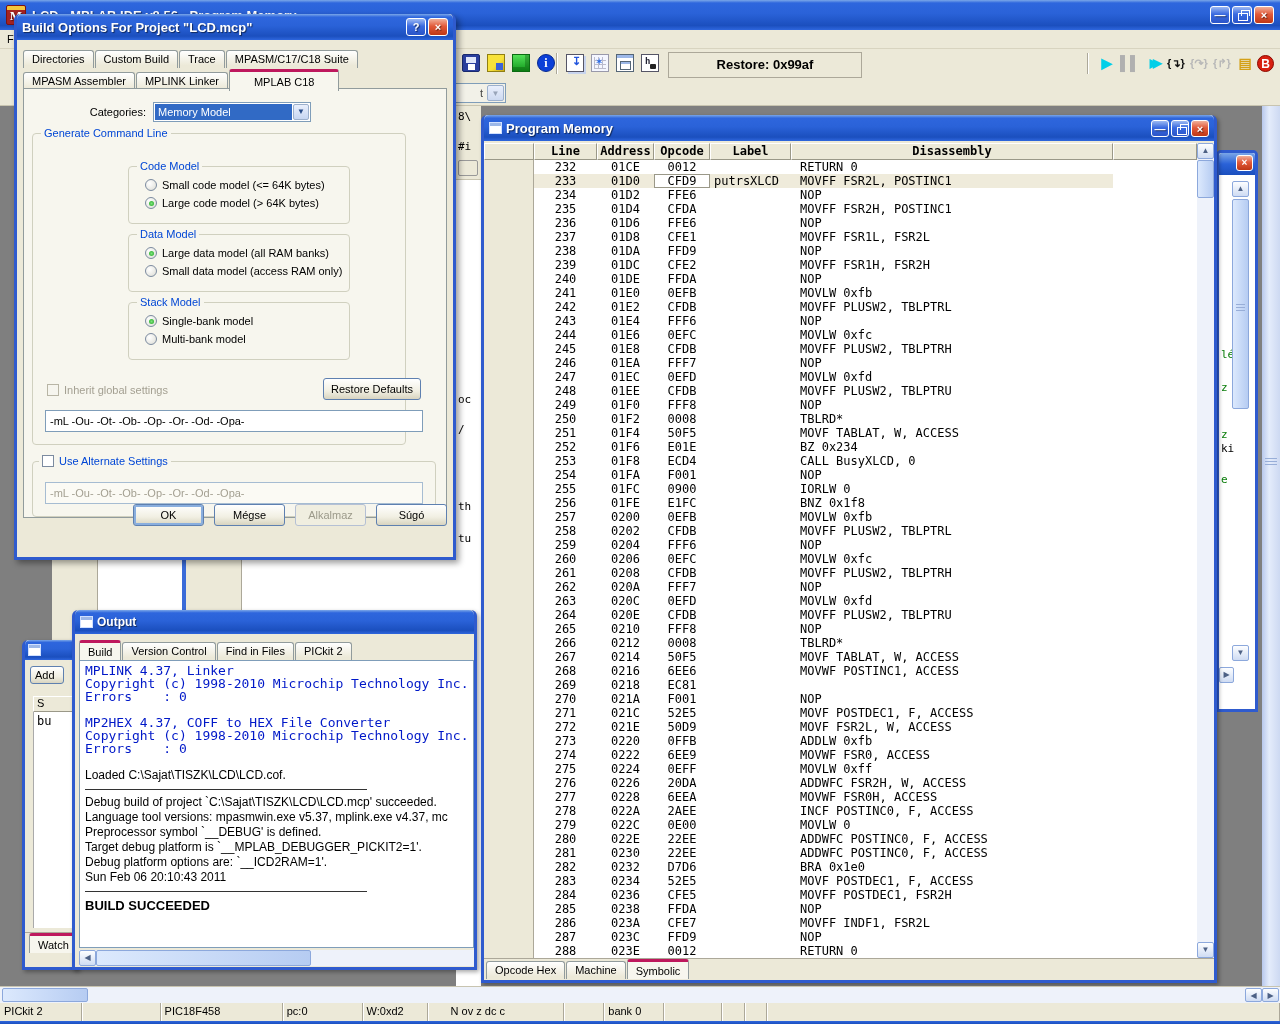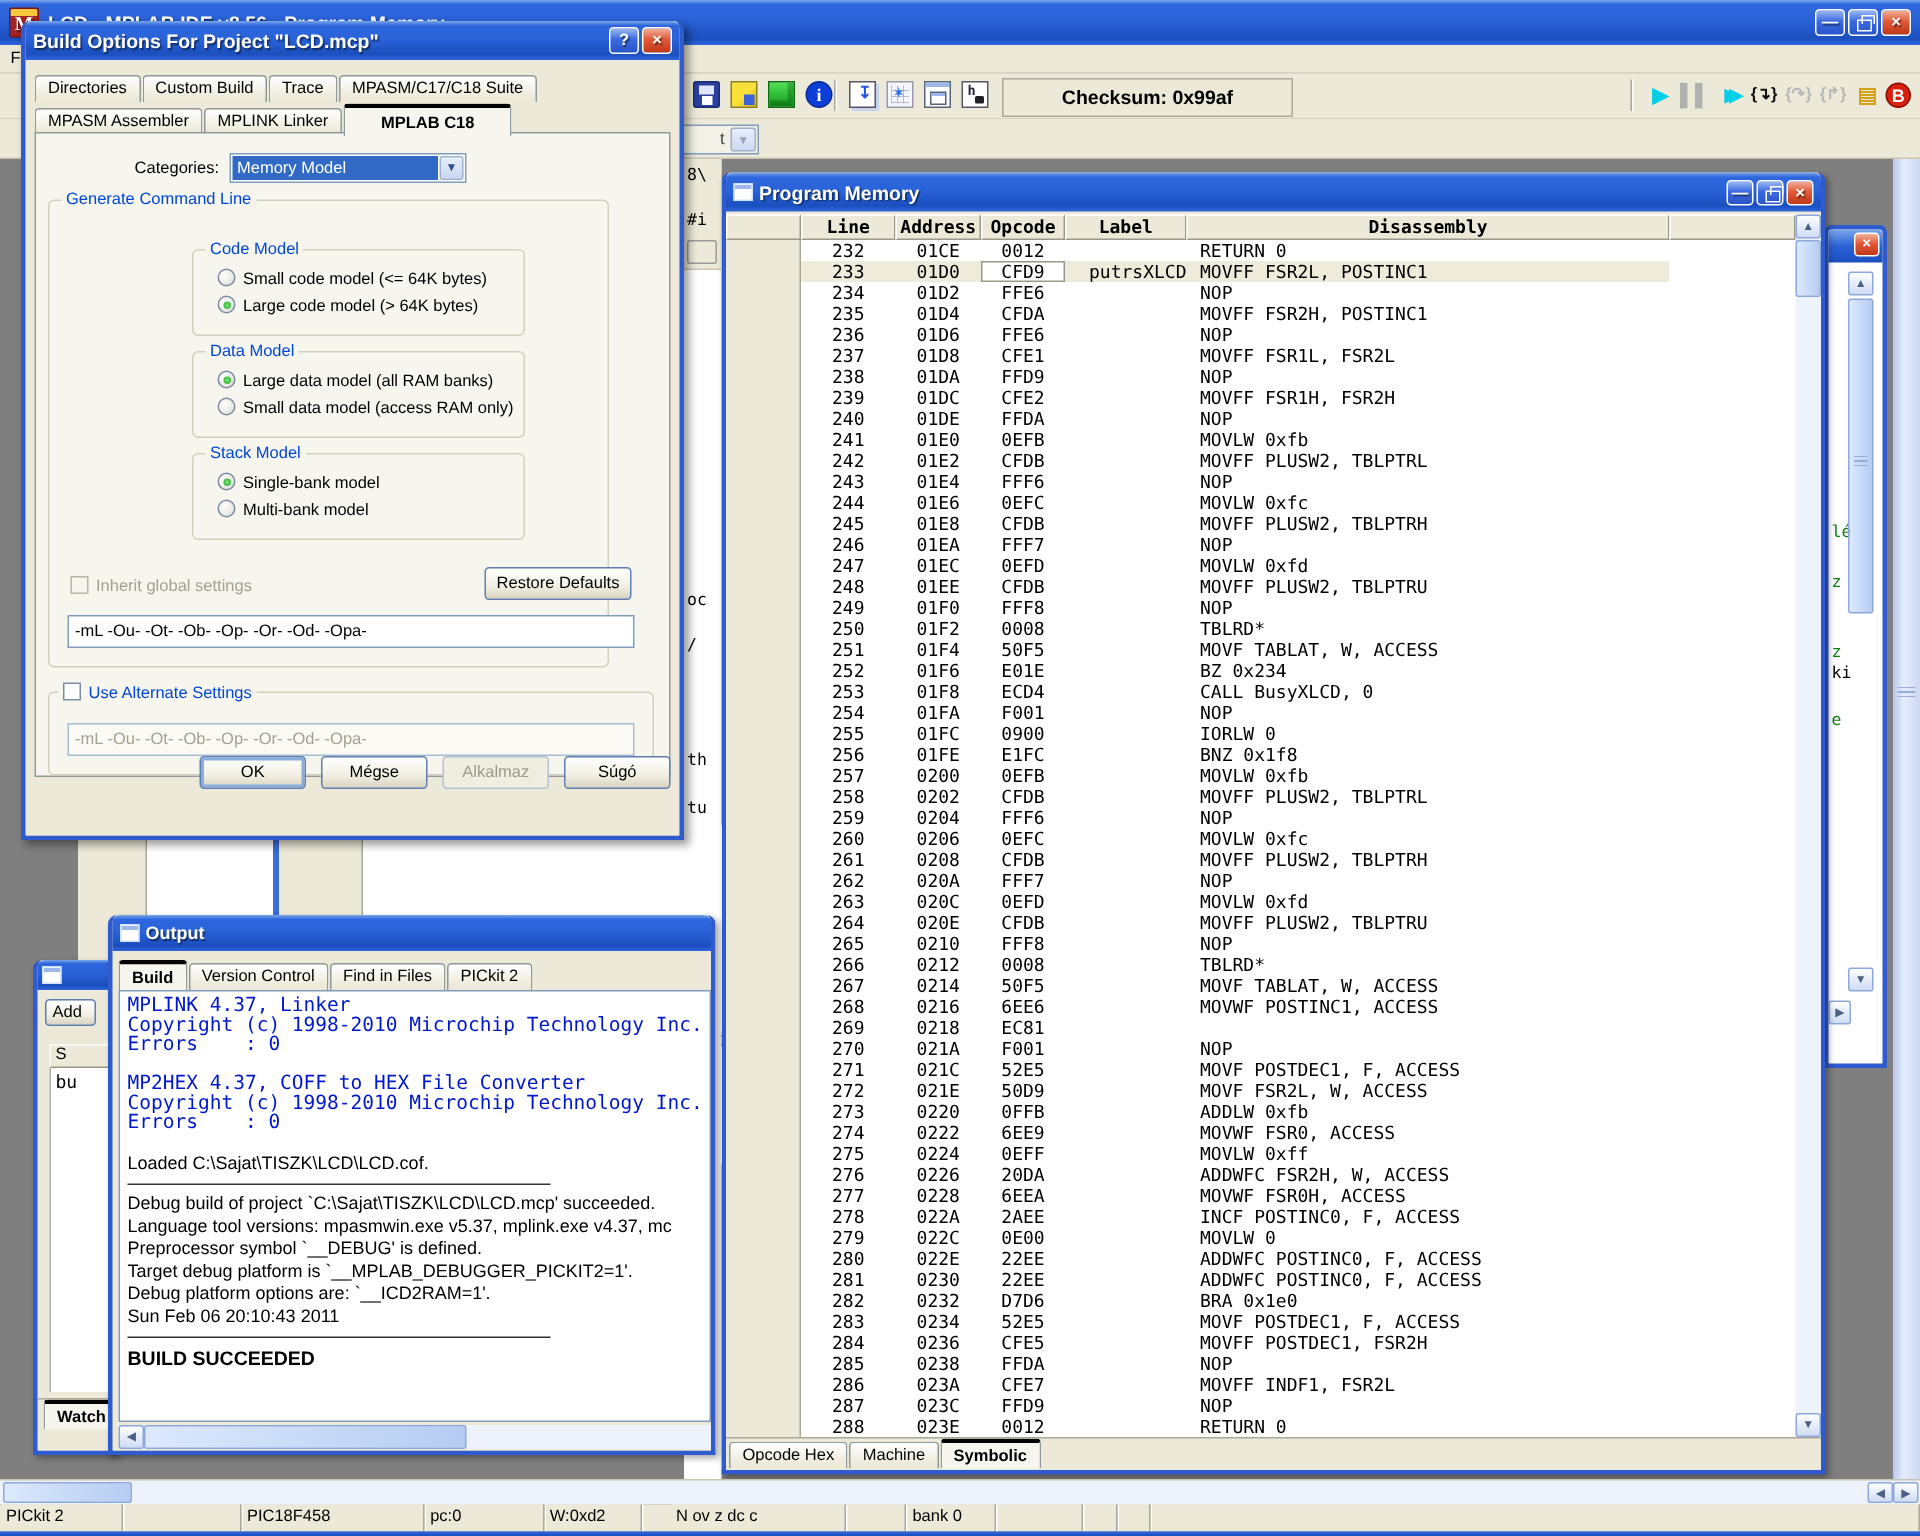--- a/index.html
+++ b/index.html
@@ -82,21 +82,21 @@
   #watch{left:22px;top:534px;width:56px;height:330px;z-index:2}
   #watch .xp-title{height:20px;font-size:11px;padding:0 3px}
   #watch .addbtn{position:absolute;left:5px;top:26px;width:34px;height:18px;background:linear-gradient(180deg,#fff,#f1efe2 60%,#d8d4c0);border:1px solid #5e80b0;border-radius:3px;font-size:11px;text-align:left;padding-left:4px;line-height:16px;overflow:hidden;white-space:nowrap}
   #watch .hdr{position:absolute;left:8px;top:56px;width:42px;height:16px;background:#ece9d8;border:1px solid;border-color:#fff #9a9888 #9a9888 #fff;font-size:11px;padding-left:3px}
   #watch .list{position:absolute;left:8px;top:72px;width:42px;height:216px;background:#fff;border-left:1px solid #aaa;font:12px/14px "DejaVu Sans Mono",monospace;padding:2px 0 0 3px;overflow:hidden}
   #watch .tabrow{position:absolute;left:0px;top:292px;width:100%;height:20px;border-top:1px solid #aca899}
   #watch .tab{margin-left:4px}
 
   
   .tab{display:inline-block;height:18px;line-height:17px;padding:0 8px;background:linear-gradient(#fff,#ece9d8 85%);border:1px solid #919b9c;border-bottom:none;border-radius:3px 3px 0 0;font-size:11px;margin-right:1px;vertical-align:bottom;color:#000}
-  .tab.act{background:#f7f6ee;height:20px;line-height:18px;border-top:3px solid #000000;position:relative;z-index:3;font-weight:bold}
+  .tab.act{background:#f7f6ee;height:20px;line-height:18px;border-top:3px solid #be185d;position:relative;z-index:3;font-weight:normal}
 
   
   #output{left:72px;top:504px;width:405px;height:360px;z-index:3}
   #output .xp-title{height:24px;font-size:12px}
   #out-tabs{position:absolute;left:4px;top:30px;height:20px;white-space:nowrap}
   #out-body{position:absolute;left:4px;top:50px;width:395px;height:288px;background:#fff;border:1px solid #7f9db9;overflow:hidden;padding:3px 0 0 5px}
   .oline{white-space:pre;font:13px/13px "DejaVu Sans Mono",monospace;color:#0018c8;height:13px}
   .rline{white-space:pre;font:12px/15px "Liberation Sans",sans-serif;color:#000;height:15px}
   .rline.b{font:bold 13px/18px "Liberation Sans",sans-serif;height:18px;margin-top:2px}
   .ohr{width:282px;border-top:1px solid #333;margin:6px 0 5px 0}
@@ -109,21 +109,21 @@
   .hcell{position:absolute;top:0;height:17px;background:#ece9d8;border:1px solid;border-color:#fff #9a9888 #9a9888 #fff;font:bold 12px/15px "DejaVu Sans Mono",monospace;text-align:center;color:#000}
   #pm-gutter{position:absolute;left:0;top:17px;width:50px;height:798px;background:#ece9d8;border-right:1px solid #aca899}
   #pm-rows{position:absolute;left:50px;top:17px;width:663px;height:798px;font:12px/14px "DejaVu Sans Mono",monospace;color:#000}
   .pmrow{position:relative;height:14px;white-space:nowrap}
   .pmrow.sel{background:linear-gradient(90deg,#efebdb 0,#efebdb 579px,rgba(0,0,0,0) 579px)}
   .pmrow span{position:absolute;top:0;height:14px}
   .c-line{left:0;width:63px;text-align:center}
   .c-addr{left:63px;width:57px;text-align:center}
   .c-opc{left:120px;width:56px;text-align:center}
   .pmrow.sel .c-opc{background:#fff;border:1px solid #9a9888;line-height:12px}
-  .c-lbl{left:176px;width:81px;padding-left:16px}
+  .c-lbl{left:176px;width:81px;padding-left:4px}
   .c-dis{left:257px;width:406px;padding-left:9px}
   #pm-vscroll{position:absolute;left:713px;top:0;width:17px;height:815px;background:#eef2fa}
   #pm-tabs{position:absolute;left:2px;top:844px;height:22px;white-space:nowrap}
   #pm-tabbar{position:absolute;left:0;top:843px;width:730px;height:22px;background:#ece9d8;border-top:1px solid #aca899}
 
   
   #dialog{left:14px;top:14px;width:442px;height:546px;border:3px solid #2f5bce;border-top:none;border-radius:6px 6px 0 0;background:#ece9d8;z-index:10;box-shadow:3px 3px 6px rgba(0,0,0,.4)}
   #dialog .xp-title{height:26px;margin:0;border-radius:5px 5px 0 0}
   #dlg-tabs1{position:absolute;left:6px;top:36px;height:19px;white-space:nowrap}
   #dlg-tabs2{position:absolute;left:6px;top:55px;height:21px;white-space:nowrap}
@@ -171,21 +171,21 @@
 
   <div class="abs" id="menubar">
     <span>File</span>
   </div>
 
   <div class="abs" id="toolbar1">
     <span class="tsep" style="left:556px"></span>
     <span id="file-icons"><span class="tbi ic-save" style="left: 462px;"></span><span class="tbi ic-program-device" style="left: 487px;"></span><span class="tbi ic-read-device" style="left: 512px;"></span><span class="tbi ic-info" style="left: 537px;"></span></span>
     <span id="build-icons"><span class="tbi ic-build-all" style="left: 566px;"></span><span class="tbi ic-make" style="left: 591px;"></span><span class="tbi ic-build-options" style="left: 616px;"></span><span class="tbi ic-report" style="left: 641px;"></span></span>
     <div class="abs" id="checksum-box">
-      <span>Checksum:  0x99af</span>
+      <span>Restore:  0x99af</span>
     </div>
     <span class="tsep" style="left:1087px"></span>
     <span id="debug-icons"><span class="dbgi" style="left: 1096px; color: rgb(0, 207, 232);">▶</span><span class="dbgi" style="left: 1119px; color: rgb(176, 176, 176);">▌▌</span><span class="dbgi" style="left: 1142px; color: rgb(0, 207, 232); letter-spacing: -6px; font-size: 12px;">▶▶</span><span class="dbgi" style="left: 1165px; color: rgb(17, 17, 17); font-size: 11px;">{↴}</span><span class="dbgi" style="left: 1188px; color: rgb(184, 184, 184); font-size: 11px;">{↷}</span><span class="dbgi" style="left: 1211px; color: rgb(184, 184, 184); font-size: 11px;">{↱}</span><span class="dbgi" style="left: 1234px; color: rgb(212, 160, 23);">▤</span><span class="dbgi bpc" style="left: 1257px;">B</span></span>
   </div>
   <div class="abs" id="toolbar2">
     <div class="abs" id="combo-frag">
       <span class="txt">t</span>
       <span class="arr">▼</span>
     </div>
   </div>

